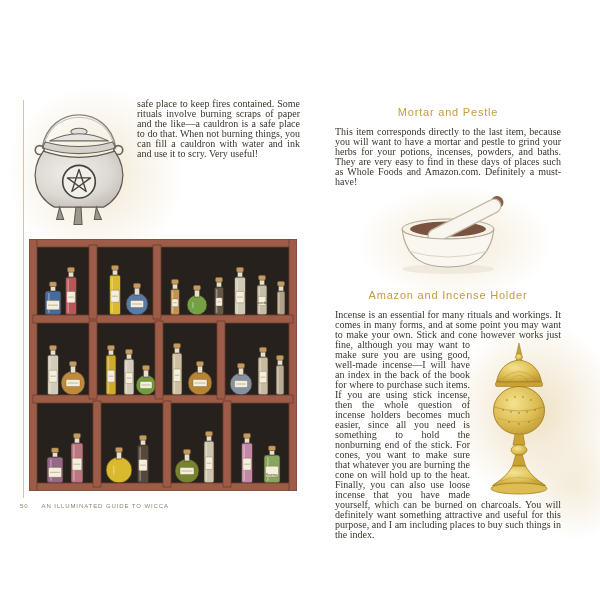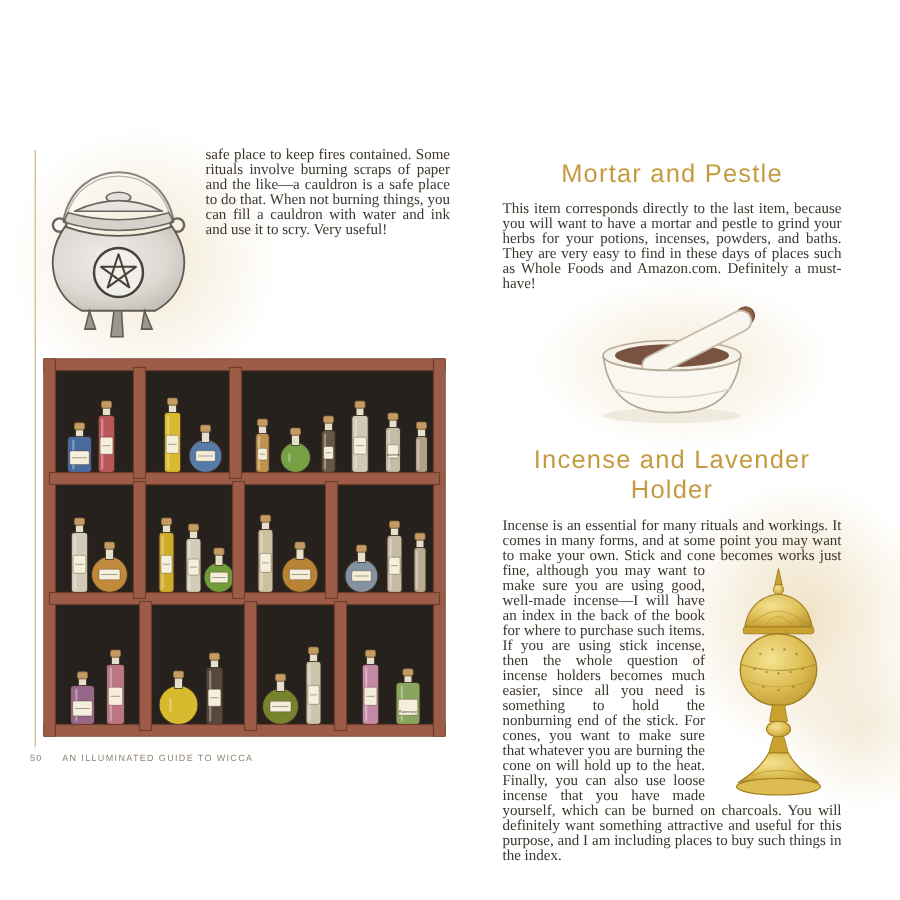--- a/index.html
+++ b/index.html
@@ -20,21 +20,21 @@
   .wash2{left:355px;top:185px;width:200px;height:115px;
     background:radial-gradient(closest-side, rgba(243,232,210,.9), rgba(243,232,210,0));}
   .wash3{left:450px;top:320px;width:170px;height:185px;
     background:radial-gradient(closest-side, rgba(238,223,192,.95), rgba(238,223,192,0));}
   .wash4{left:520px;top:430px;width:110px;height:110px;
     background:radial-gradient(closest-side, rgba(240,228,203,.7), rgba(240,228,203,0));}
 
   .margin-rule{position:absolute;left:23px;top:100px;width:1px;height:398px;background:var(--margin-rule);}
 
   .para{font-size:10px;line-height:10px;text-align:justify;color:var(--body-text);}
-  .heading{font-family:"Liberation Sans", sans-serif;font-size:17px;letter-spacing:.8px;
+  .heading{font-family:"Liberation Sans", sans-serif;font-size:11px;letter-spacing:.8px;
     color:var(--heading-gold);text-align:center;font-weight:400;}
 
   
   .lp-top{position:absolute;left:28px;top:96px;width:272px;display:flex;align-items:flex-start;}
   .cauldron-wrap{width:102px;flex:none;margin-right:7px;}
   .lp-textcol{flex:1;min-width:0;padding-top:3px;}
   .lp-textcol .heading{margin:9px 0 8px 0;}
   .cabinet-wrap{position:absolute;left:29px;top:239px;width:268px;height:253px;}
   .footer{position:absolute;left:20px;top:503px;display:flex;align-items:baseline;
     font-family:"Liberation Sans", sans-serif;font-size:6px;letter-spacing:.9px;color:var(--footer-text);}
@@ -305,24 +305,24 @@
 
       <circle cx="119" cy="13.5" r="6" fill="#8a5f46" stroke="#6d4835" stroke-width="0.8"></circle>
       <path d="M57 47 L116 17" stroke="#c4b9a6" stroke-width="15" stroke-linecap="round" fill="none"></path>
       <path d="M57 47 L116 17" stroke="#f9f6ef" stroke-width="12.6" stroke-linecap="round" fill="none"></path>
 
       <path d="M24 40 A 46 10 0 0 0 116 40 L114 50 C108 69 96 78 70 78 C44 78 32 69 26 50 Z" fill="#faf7f1" stroke="#b3a895" stroke-width="1.1"></path>
       <path d="M30 62 Q70 74 110 62" fill="none" stroke="#ddd3c2" stroke-width="1"></path>
     </svg>
   </div>
 
-  <div class="heading">Incense and Lavender Holder</div>
+  <div class="heading">Amazon and Incense Holder</div>
 
   <p class="para incense-para">
-    <span>Incense is an essential for many rituals and workings. It comes in many forms, and at some point you may want to make your own. Stick and cone becomes</span>
+    <span>Incense is an essential for many rituals and workings. It comes in many forms, and at some point you may want to make your own. Stick and cone however</span>
     <span class="censer-float">
       <svg viewBox="0 0 84 156">
         <defs>
           <radialGradient id="gGold" cx="40%" cy="35%" r="80%">
             <stop offset="0%" stop-color="#f4e391"></stop>
             <stop offset="55%" stop-color="#ddbd52"></stop>
             <stop offset="100%" stop-color="#b8912c"></stop>
           </radialGradient>
         </defs>
 

